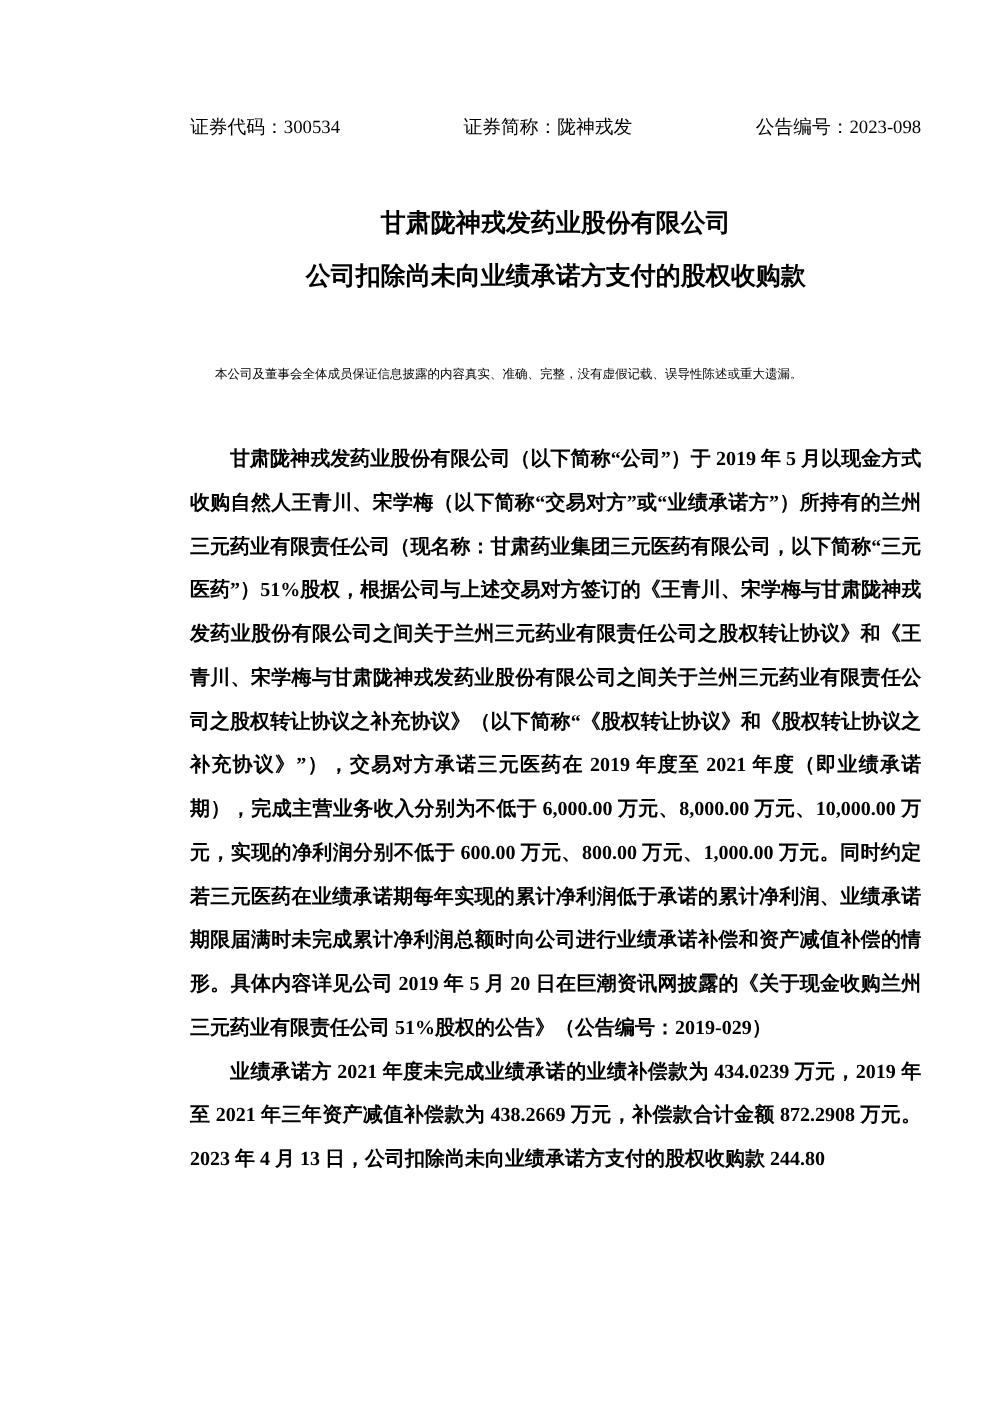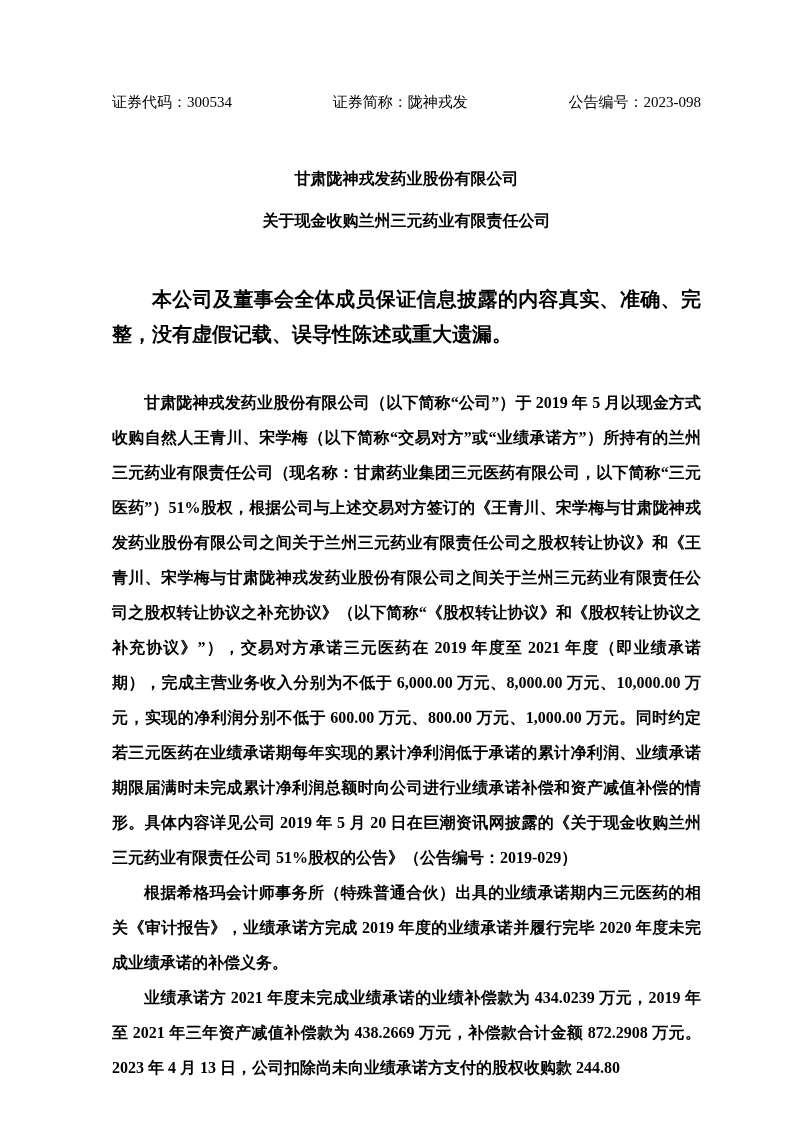--- a/index.html
+++ b/index.html
@@ -10,41 +10,42 @@
   .page {
     position: relative;
     width: 793px;
     height: 1122px;
     background: #ffffff;
     overflow: hidden;
     font-family: "Liberation Serif", "DejaVu Serif", serif;
     color: #000000;
   }
   .content {
-    padding: 92px 92px 0 112px;
+    padding: 92px 56px 0 112px;
+    margin-left: 40px;
   }
   .doc-header {
     display: flex;
     justify-content: space-between;
     align-items: baseline;
     font-size: 15px;
     line-height: 20px;
     white-space: nowrap;
   }
   .title-block {
     margin-top: 46px;
     text-align: center;
     font-weight: bold;
-    font-size: 16px;
+    font-size: 20px;
     line-height: 42px;
   }
   .declaration {
     margin: 40px 0 0 0;
-    font-weight: bold;
-    font-size: 20px;
+    font-weight: normal;
+    font-size: 10px;
     line-height: 35px;
     text-align: justify;
     text-indent: 2em;
   }
   .body-text p {
     margin: 0;
     font-size: 16px;
     line-height: 35px;
     text-align: justify;
     text-indent: 2em;
@@ -61,25 +62,24 @@
   <div class="content">
 
     <div class="doc-header">
       <span>证券代码：300534</span>
       <span>证券简称：陇神戎发</span>
       <span>公告编号：2023-098</span>
     </div>
 
     <div class="title-block">
       <div>甘肃陇神戎发药业股份有限公司</div>
-      <div>关于现金收购兰州三元药业有限责任公司</div>
+      <div>公司扣除尚未向业绩承诺方支付的股权收购款</div>
     </div>
 
     <div class="declaration">本公司及董事会全体成员保证信息披露的内容真实、准确、完整，没有虚假记载、误导性陈述或重大遗漏。</div>
 
     <div class="body-text">
       <p>甘肃陇神戎发药业股份有限公司（以下简称“公司”）于 2019 年 5 月以现金方式收购自然人王青川、宋学梅（以下简称“交易对方”或“业绩承诺方”）所持有的兰州三元药业有限责任公司（现名称：甘肃药业集团三元医药有限公司，以下简称“三元医药”）51%股权，根据公司与上述交易对方签订的《王青川、宋学梅与甘肃陇神戎发药业股份有限公司之间关于兰州三元药业有限责任公司之股权转让协议》和《王青川、宋学梅与甘肃陇神戎发药业股份有限公司之间关于兰州三元药业有限责任公司之股权转让协议之补充协议》（以下简称“《股权转让协议》和《股权转让协议之补充协议》”），交易对方承诺三元医药在 2019 年度至 2021 年度（即业绩承诺期），完成主营业务收入分别为不低于 6,000.00 万元、8,000.00 万元、10,000.00 万元，实现的净利润分别不低于 600.00 万元、800.00 万元、1,000.00 万元。同时约定若三元医药在业绩承诺期每年实现的累计净利润低于承诺的累计净利润、业绩承诺期限届满时未完成累计净利润总额时向公司进行业绩承诺补偿和资产减值补偿的情形。具体内容详见公司 2019 年 5 月 20 日在巨潮资讯网披露的《关于现金收购兰州三元药业有限责任公司 51%股权的公告》（公告编号：2019-029）</p>
-      <p>根据希格玛会计师事务所（特殊普通合伙）出具的业绩承诺期内三元医药的相关《审计报告》，业绩承诺方完成 2019 年度的业绩承诺并履行完毕 2020 年度未完成业绩承诺的补偿义务。</p>
       <p>业绩承诺方 2021 年度未完成业绩承诺的业绩补偿款为 434.0239 万元，2019 年至 2021 年三年资产减值补偿款为 438.2669 万元，补偿款合计金额 872.2908 万元。2023 年 4 月 13 日，公司扣除尚未向业绩承诺方支付的股权收购款 244.80</p>
     </div>
 
   </div>
 </div>
 
 </body></html>

